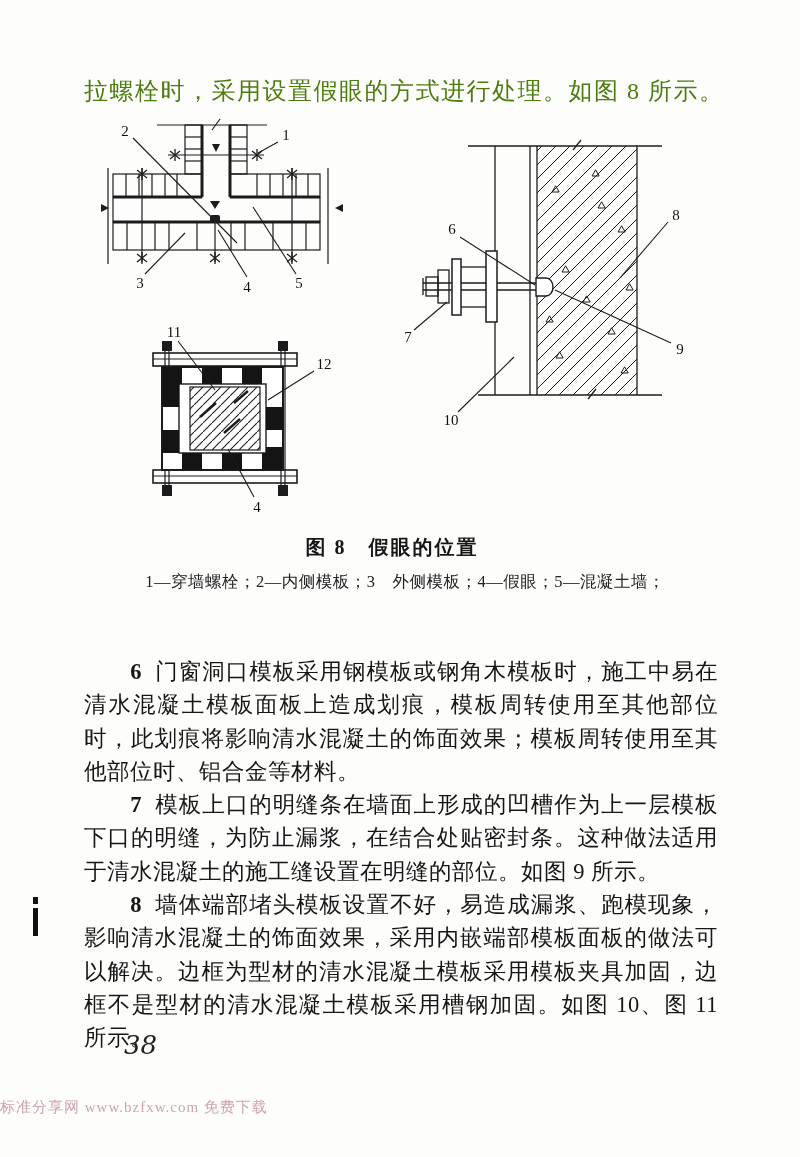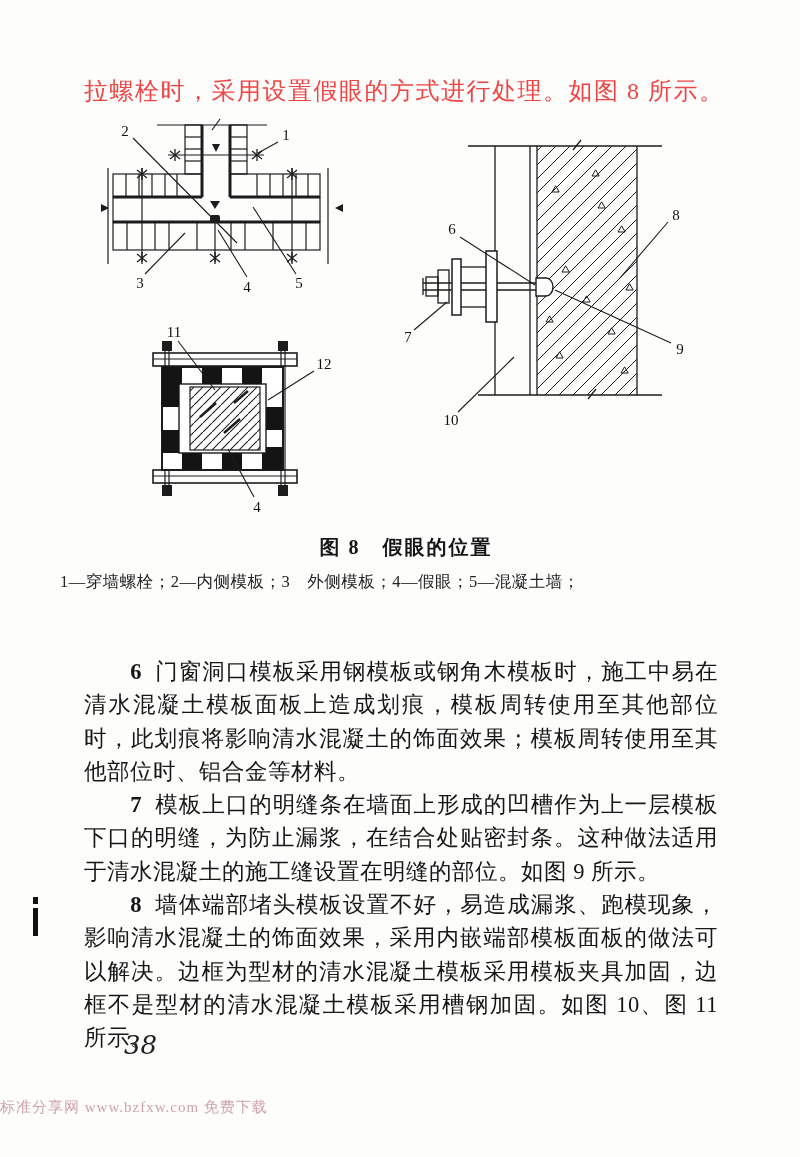--- a/index.html
+++ b/index.html
@@ -7,29 +7,29 @@
     width:800px;height:1157px;position:relative;overflow:hidden;
     background:#fdfdfc;
     font-family:"Liberation Serif","DejaVu Serif",serif;
     color:#1c1c1c;
   }
   .abs{position:absolute;}
   
   .intro{
     left:84px;top:76px;width:660px;
     font-size:24px;line-height:30px;letter-spacing:1.5px;
-    color:#ef4444;
+    color:#4d7c0f;
   }
   
   .caption{
     left:0;top:534px;width:784px;text-align:center;
-    font-size:20px;font-weight:bold;letter-spacing:2px;color:#161616;padding-left:14px;
+    font-size:20px;font-weight:bold;letter-spacing:2px;color:#161616;
   }
   .legend{
-    left:60px;top:568px;width:690px;text-align:left;
+    left:60px;top:568px;width:690px;text-align:center;
     font-size:16.5px;line-height:28.5px;letter-spacing:0.5px;color:#222;
   }
   
   .body-text{
     left:84px;top:655px;width:634px;
     font-size:22.5px;line-height:33.3px;letter-spacing:0.5px;
     text-align:justify;color:#161616;
   }
   .body-text p{margin:0;text-indent:2.05em;}
   .body-text b{margin-right:13px;font-weight:bold;}

